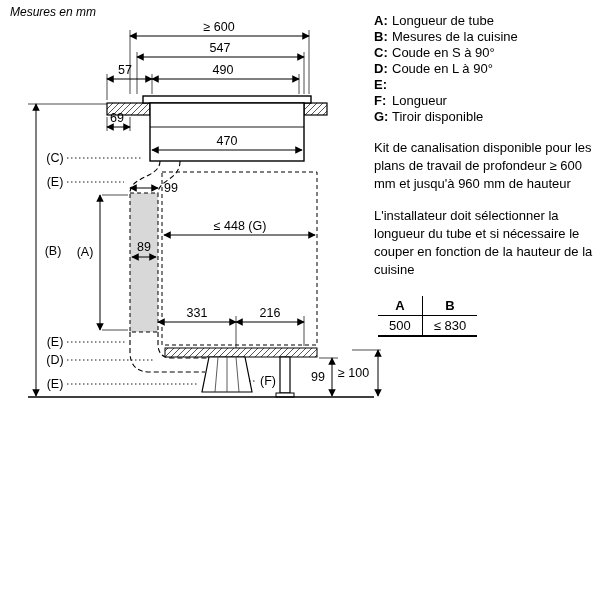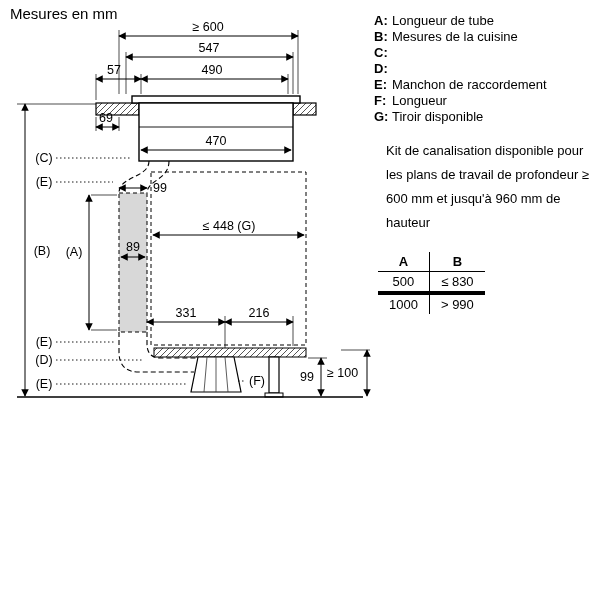--- a/index.html
+++ b/index.html
@@ -1,31 +1,31 @@
 <!DOCTYPE html>
 <html><head>
 <meta charset="utf-8">
 <style>
   html,body{margin:0;padding:0;}
   body{
     width:600px;height:600px;position:relative;background:#fff;
     font-family:"Liberation Sans",sans-serif;color:#000;overflow:hidden;
   }
-  .page-title{position:absolute;left:10px;top:5px;font-size:15px;}
-  .diagram-wrap{position:absolute;left:1px;top:0;width:372px;height:424px;}
+  .page-title{position:absolute;left:10px;top:5px;font-size:12px;font-style:italic;}
+  .diagram-wrap{position:absolute;left:12px;top:0;width:372px;height:424px;}
   .diagram-wrap svg text{font-size:12.5px;fill:#000;}
   .right-col{position:absolute;left:374px;top:13px;width:222px;}
   .legend-row{display:flex;font-size:13px;line-height:16px;}
   .legend-key{font-weight:bold;flex:none;width:18px;}
-  .note{font-size:13px;line-height:24px;margin:14px 0 0 12px;}
+  .note{font-size:13px;line-height:18px;margin:14px 0 0 0;}
   .ab-table{border-collapse:collapse;margin:17px 0 0 4px;font-size:13px;}
   .ab-table th,.ab-table td{padding:2px 11px;text-align:center;}
   .ab-table th{font-weight:bold;border-bottom:1.2px solid #000;}
   .ab-table th:first-child,.ab-table td:first-child{border-right:1.2px solid #000;}
-  .ab-table tbody tr:first-child td{border-bottom:4px solid #000000;}
+  .ab-table tbody tr:first-child td{border-bottom:2px solid #000000;}
 </style>
 </head>
 <body>
 
 <div class="page-title">Mesures en mm</div>
 
 <div class="diagram-wrap">
 <svg width="372" height="424" viewBox="0 0 372 424">
   <defs>
     <marker id="arr" viewBox="0 0 10 10" refX="9" refY="5" markerWidth="7.5" markerHeight="7.5" orient="auto-start-reverse">
@@ -144,51 +144,49 @@
     <div class="legend-row">
       <span class="legend-key">A:</span>
       <span class="legend-label">Longueur de tube</span>
     </div>
     <div class="legend-row">
       <span class="legend-key">B:</span>
       <span class="legend-label">Mesures de la cuisine</span>
     </div>
     <div class="legend-row">
       <span class="legend-key">C:</span>
+      <span class="legend-label">Coude en S à 90°</span>
     </div>
     <div class="legend-row">
       <span class="legend-key">D:</span>
+      <span class="legend-label">Coude en L à 90°</span>
     </div>
     <div class="legend-row">
       <span class="legend-key">E:</span>
-      <span class="legend-label">Manchon de raccordement</span>
     </div>
     <div class="legend-row">
       <span class="legend-key">F:</span>
       <span class="legend-label">Longueur</span>
     </div>
     <div class="legend-row">
       <span class="legend-key">G:</span>
       <span class="legend-label">Tiroir disponible</span>
     </div>
   </div>
 
   <p class="note">Kit de canalisation disponible pour les plans de travail de profondeur ≥ 600 mm et jusqu'à 960 mm de hauteur</p>
+  <p class="note">L'installateur doit sélectionner la longueur du tube et si nécessaire le couper en fonction de la hauteur de la cuisine</p>
 
   <table class="ab-table">
     <thead>
       <tr>
         <th>A</th>
         <th>B</th>
       </tr>
     </thead>
     <tbody>
       <tr>
         <td>500</td>
         <td>≤ 830</td>
       </tr>
-      <tr>
-        <td>1000</td>
-        <td>&gt; 990</td>
-      </tr>
     </tbody>
   </table>
 </div>
 
 </body></html>

